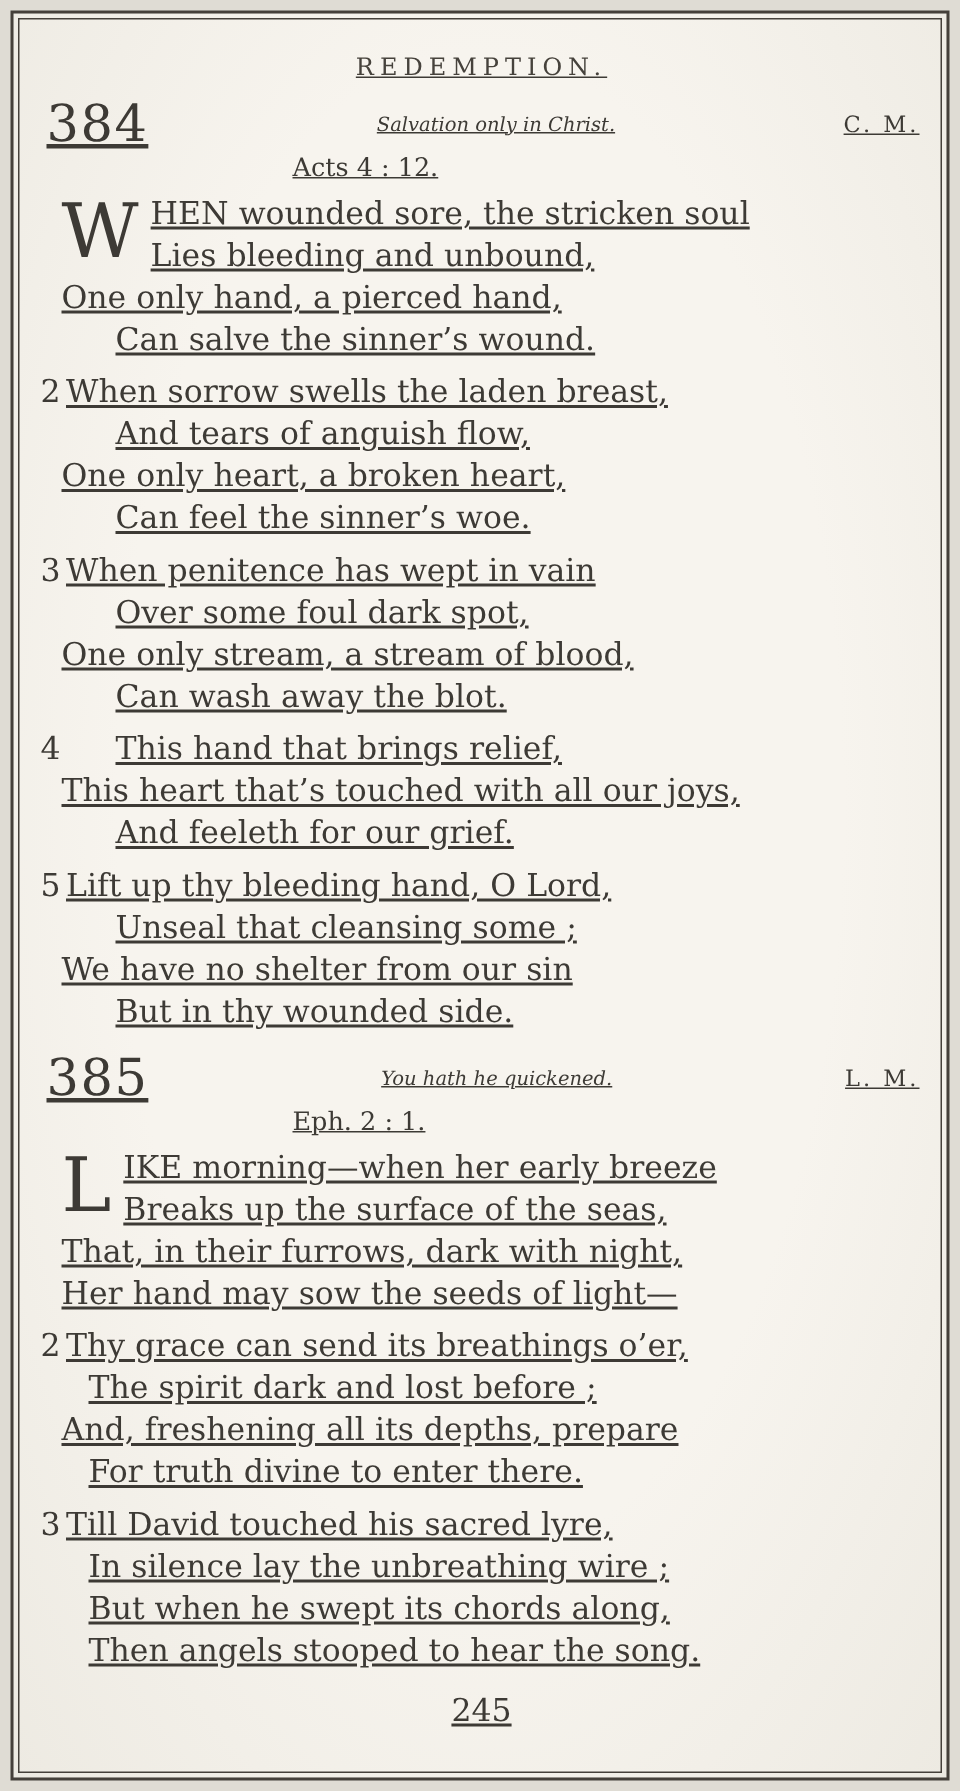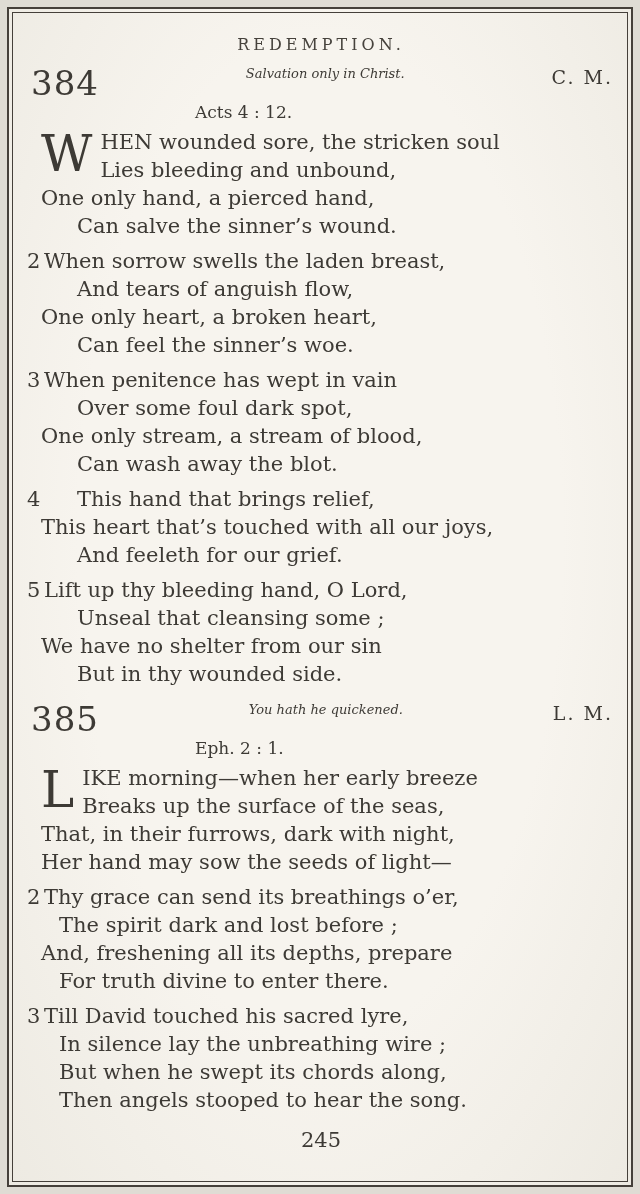--- a/index.html
+++ b/index.html
@@ -14,37 +14,38 @@
     position:absolute;inset:7px;
     border:2px solid #45403a;
     background:radial-gradient(ellipse at 50% 45%, #f7f4ee 55%, #edeae2 100%);
   }
   .inner-frame{
     position:absolute;inset:3px;
     border:1px solid #45403a;
     box-sizing:border-box;
     padding:8px 10px 12px 12px;
     overflow:hidden;
+    text-decoration:underline;
   }
   .running-header{
     text-align:center;
     font-size:16px;
     letter-spacing:4px;
     margin:14px 0 12px 0;
     color:#46423c;
   }
   .hymn + .hymn{margin-top:14px;}
   .hymn-head{
-    display:flex;align-items:flex-start;
+    display:flex;align-items:center;
     padding:0 4px 0 6px;
     margin-bottom:2px;
   }
   .hymn-number{font-size:34px;letter-spacing:1px;line-height:34px;}
   .hymn-title{flex:1;text-align:center;font-style:italic;font-size:13px;}
-  .hymn-meter{font-size:19px;letter-spacing:2px;}
+  .hymn-meter{font-size:15px;letter-spacing:2px;}
   .scripture{
     text-align:left;
     font-size:17px;
     line-height:20px;
     padding-left:170px;
     margin-bottom:6px;
   }
   .stanza{position:relative;margin-bottom:7px;font-size:21px;line-height:28px;}
   .stanza-number{position:absolute;left:2px;top:0;}
   .verse-line{white-space:nowrap;}

